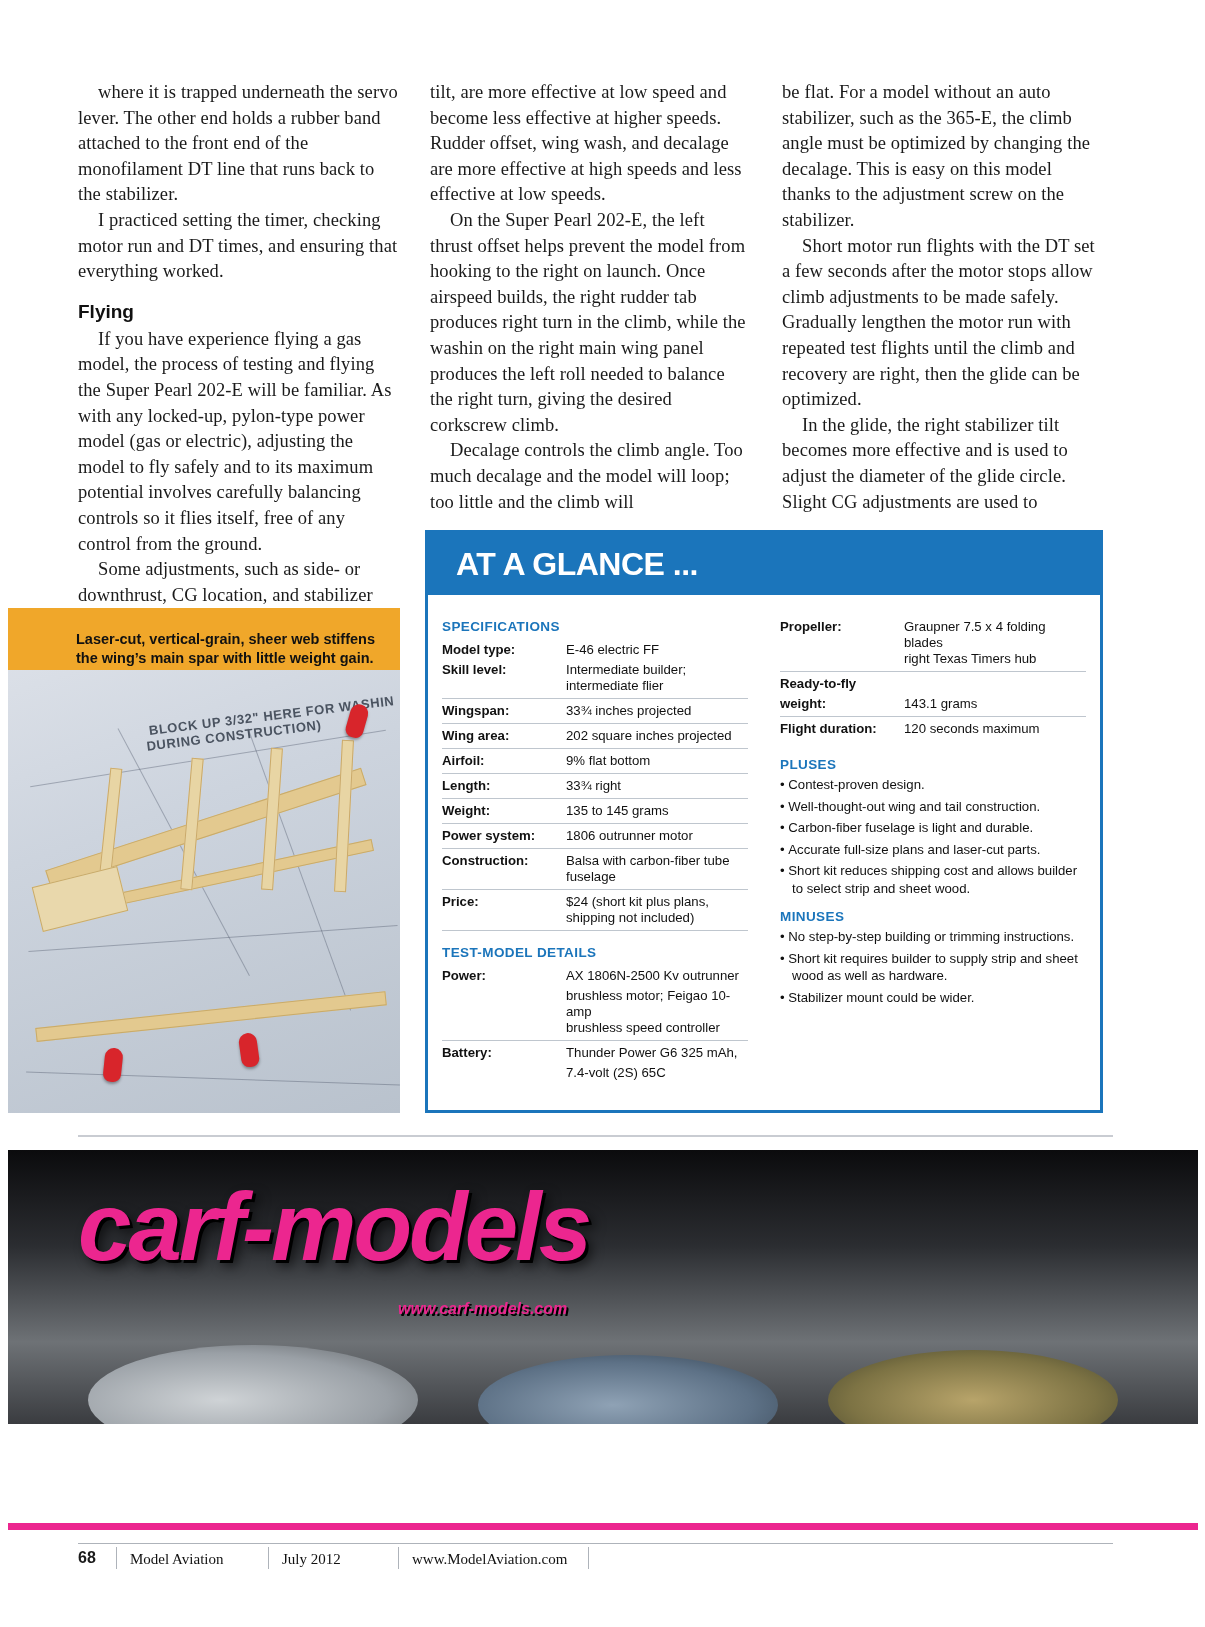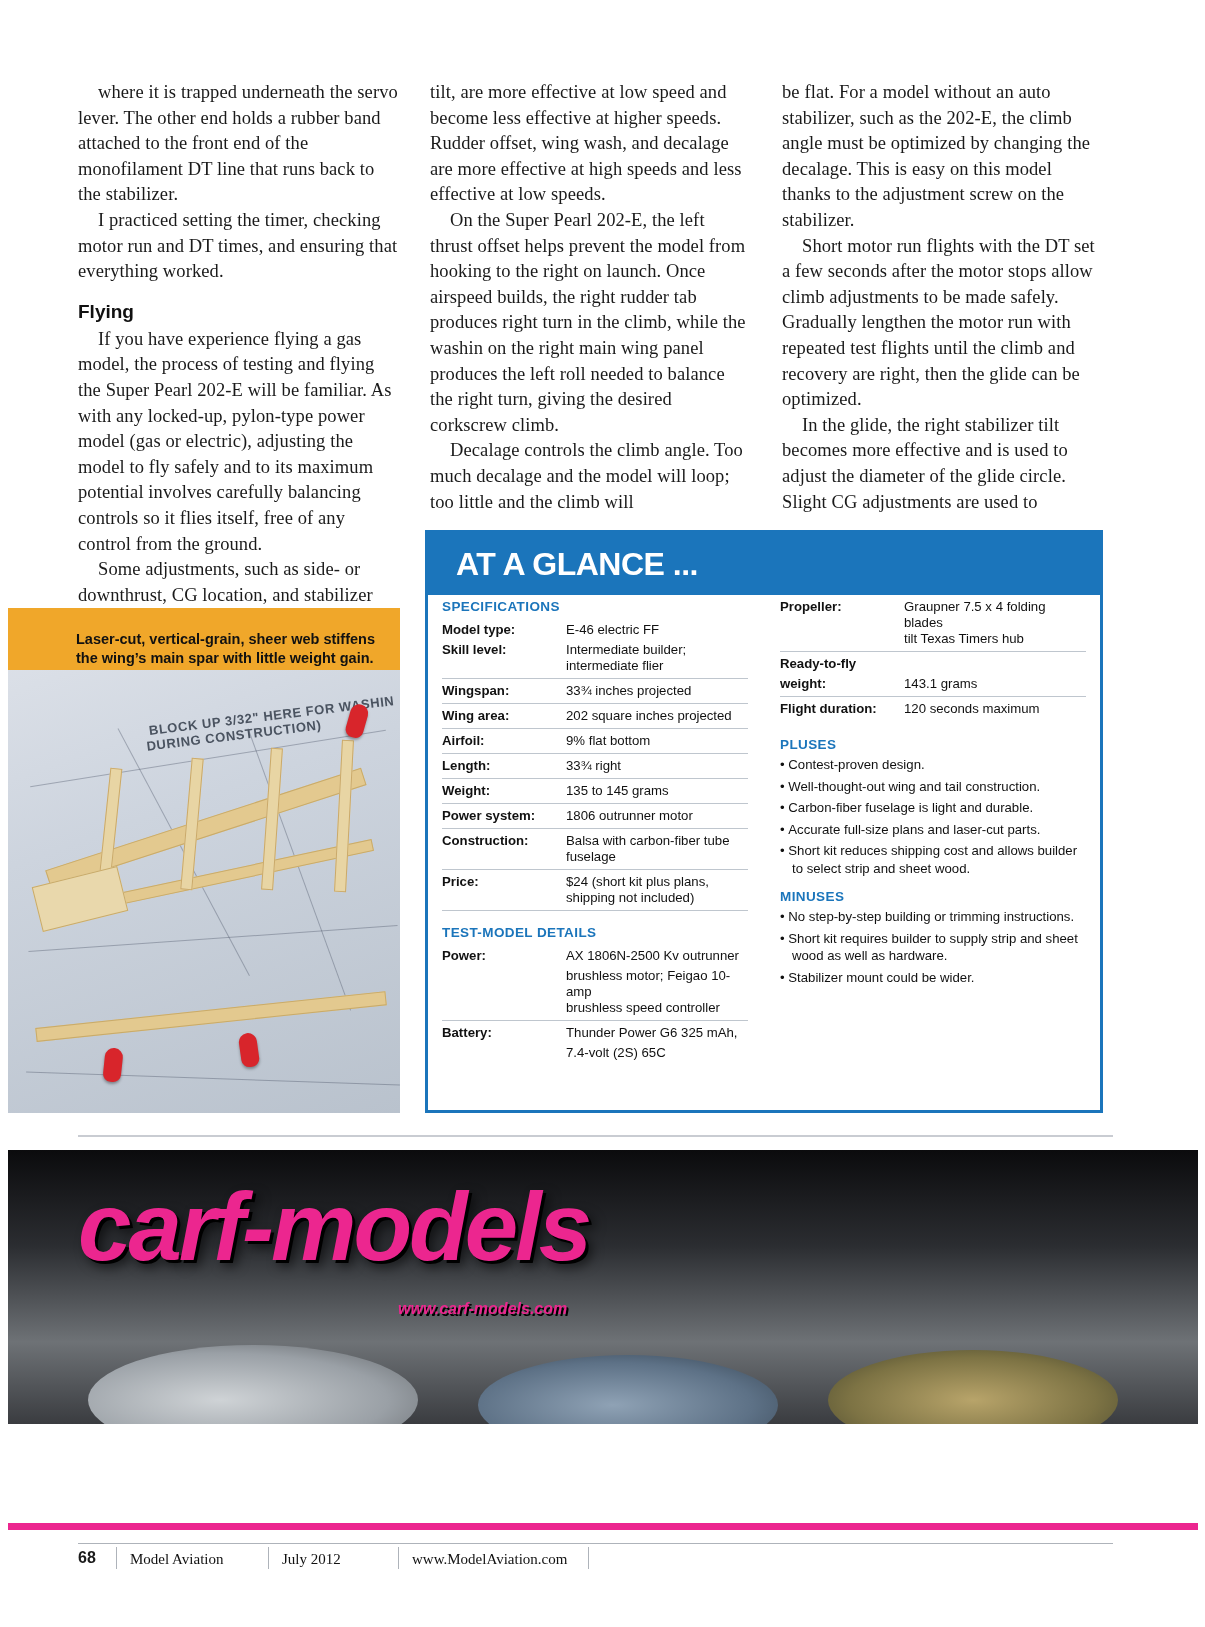--- a/index.html
+++ b/index.html
@@ -86,21 +86,21 @@
     border:3px solid #1b75bb; background:#fff; box-sizing:border-box;
   }
   .glance-header {
     background:#1b75bb; height:62px; color:#fff;
     display:flex; align-items:center; padding-left:20px; box-sizing:border-box;
   }
   .glance-header h2 {
     margin:8px; font-family:"Liberation Sans", sans-serif;
     font-weight:bold; font-size:32px; letter-spacing:-0.5px;
   }
-  .glance-body { display:flex; padding:0 14px 0 14px; box-sizing:border-box; }
+  .glance-body { display:flex; padding:20px 14px 0 14px; box-sizing:border-box; }
   .gcol { width:50%; box-sizing:border-box; }
   .gcol.left { padding-right:16px; }
   .gcol.right { padding-left:16px; }
   .sect-title {
     font-family:"Liberation Sans", sans-serif;
     color:#1b75bb; font-weight:bold; font-size:13.5px;
     letter-spacing:.4px; margin:4px 0 4px 0;
   }
   table.spec { width:100%; border-collapse:collapse; }
   table.spec td {
@@ -201,21 +201,21 @@
       <p>Some adjustments, such as side- or downthrust, CG location, and stabilizer</p>
     </div>
 
     <div class="col c2">
       <p class="noindent">tilt, are more effective at low speed and become less effective at higher speeds. Rudder offset, wing wash, and decalage are more effective at high speeds and less effective at low speeds.</p>
       <p>On the Super Pearl 202-E, the left thrust offset helps prevent the model from hooking to the right on launch. Once airspeed builds, the right rudder tab produces right turn in the climb, while the washin on the right main wing panel produces the left roll needed to balance the right turn, giving the desired corkscrew climb.</p>
       <p>Decalage controls the climb angle. Too much decalage and the model will loop; too little and the climb will</p>
     </div>
 
     <div class="col c3">
-      <p class="noindent">be flat. For a model without an auto stabilizer, such as the 202-E, the climb angle must be optimized by changing the decalage. This is easy on this model thanks to the adjustment screw on the stabilizer.</p>
+      <p class="noindent">be flat. For a model without an auto stabilizer, such as the 365-E, the climb angle must be optimized by changing the decalage. This is easy on this model thanks to the adjustment screw on the stabilizer.</p>
       <p>Short motor run flights with the DT set a few seconds after the motor stops allow climb adjustments to be made safely. Gradually lengthen the motor run with repeated test flights until the climb and recovery are right, then the glide can be optimized.</p>
       <p>In the glide, the right stabilizer tilt becomes more effective and is used to adjust the diameter of the glide circle. Slight CG adjustments are used to</p>
     </div>
 
   </div>
 
   <div class="photo">
     <div class="band"></div>
     <div class="photo-caption">Laser-cut, vertical-grain, sheer web stiffens the wing’s main spar with little weight gain.</div>
 
@@ -337,21 +337,21 @@
 
       <div class="gcol right">
         <table class="spec">
           <tbody>
               <tr class="nb">
                 <td class="k">Propeller:</td>
                 <td class="v">Graupner 7.5 x 4 folding blades</td>
               </tr>
           <tr class="cont">
                 <td class="k"></td>
-                <td class="v">tilt Texas Timers hub</td>
+                <td class="v">right Texas Timers hub</td>
               </tr>
           <tr class="nb">
                 <td class="k">Ready-to-fly</td>
                 <td class="v"></td>
               </tr>
           <tr>
                 <td class="k">weight:</td>
                 <td class="v">143.1 grams</td>
               </tr>
           <tr class="nb">

